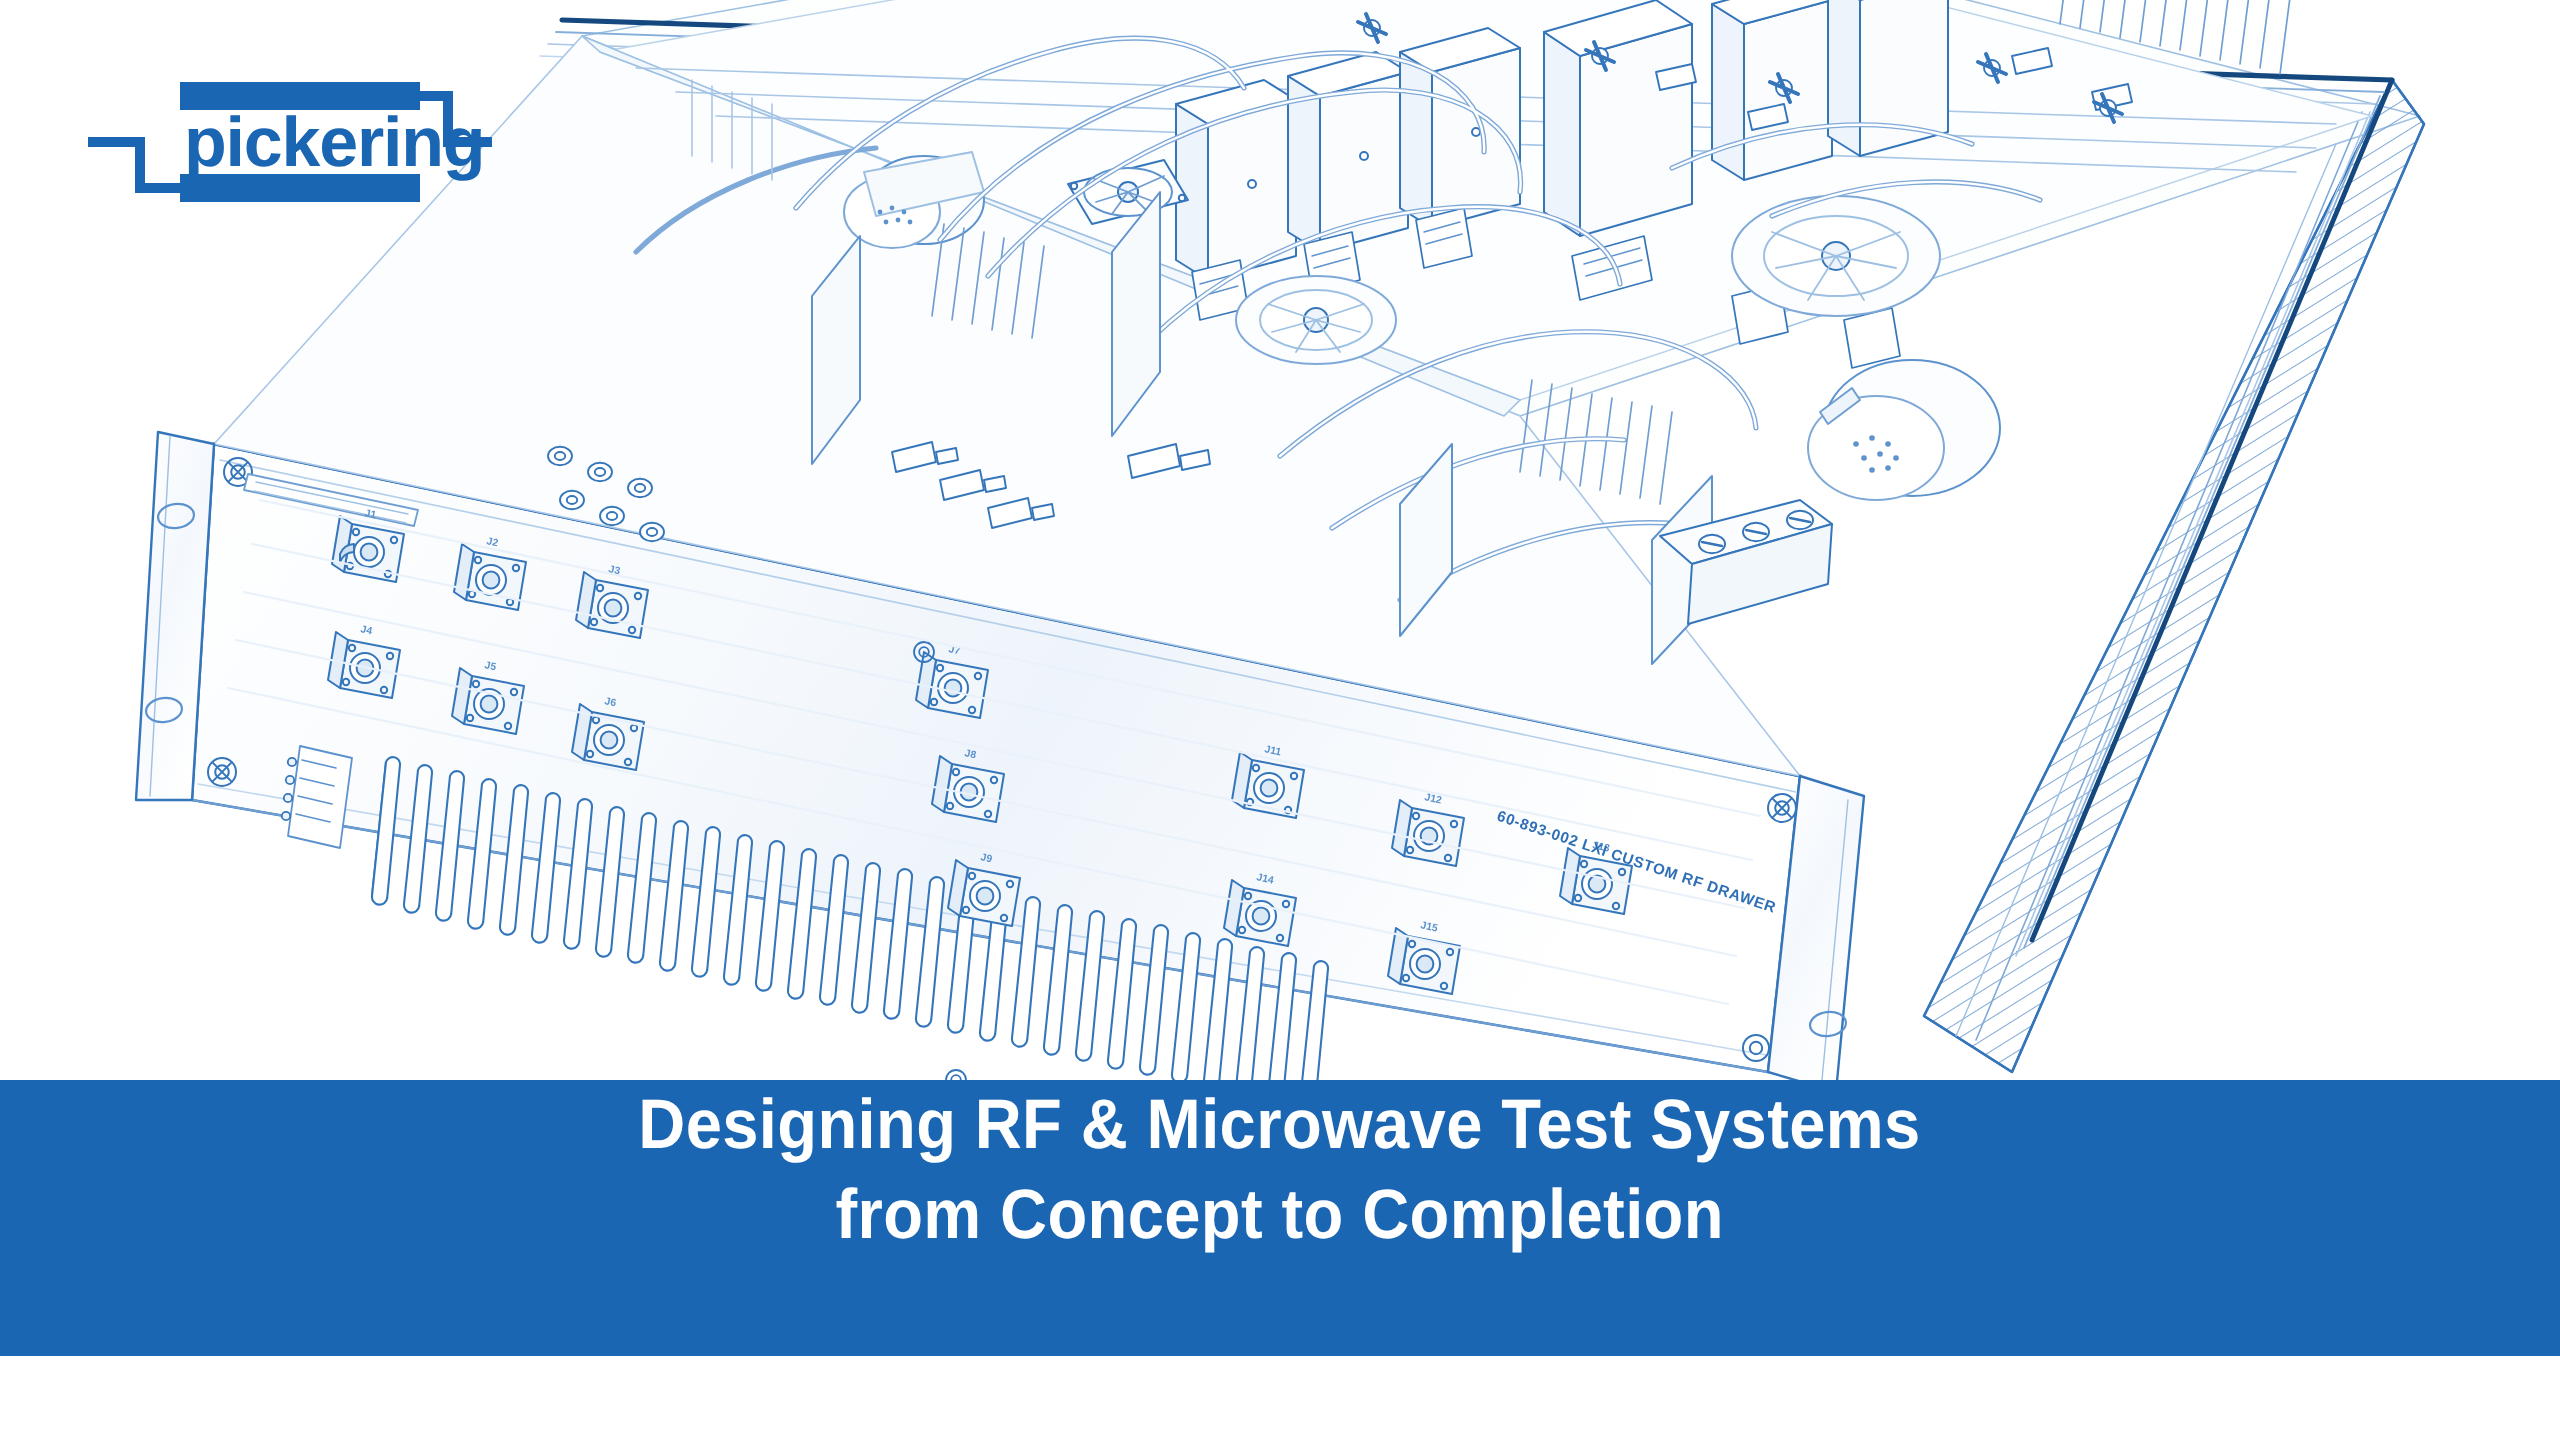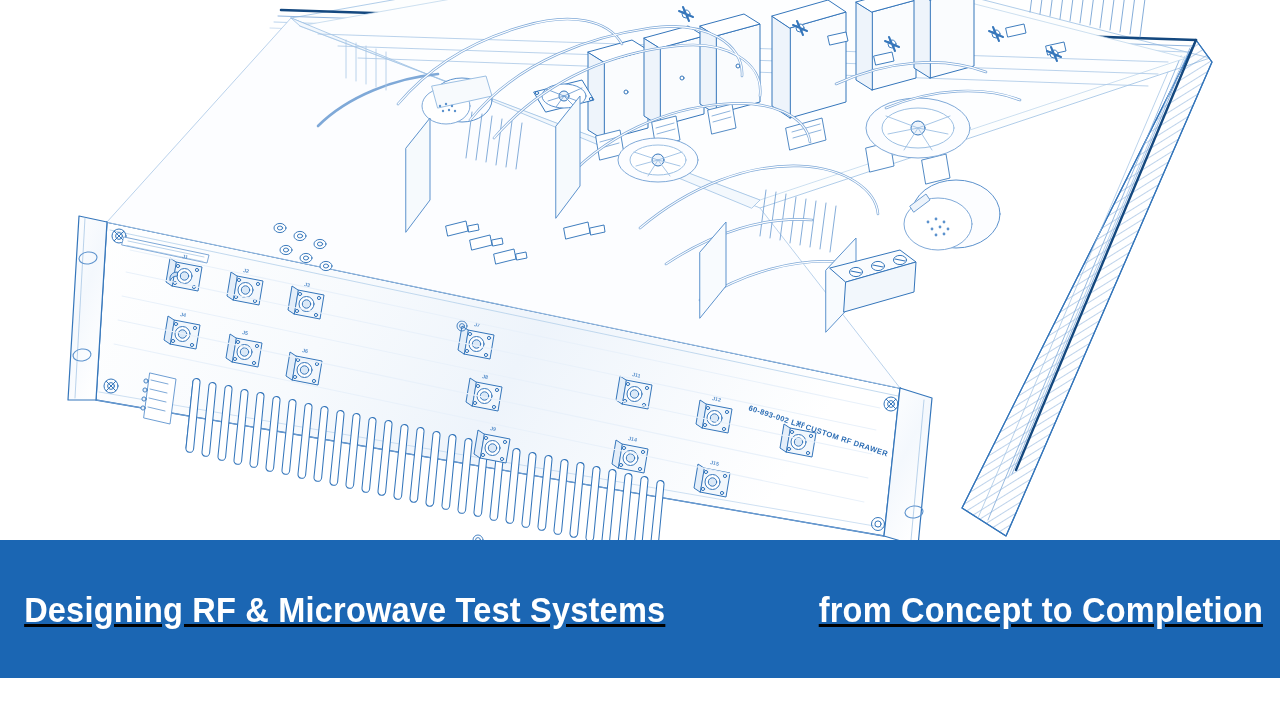--- a/index.html
+++ b/index.html
@@ -17,22 +17,22 @@
     font-weight:700;font-size:35px;letter-spacing:-0.6px;
   }
 
   
   .drawing{position:absolute;left:0;top:0;width:1280px;height:560px;}
   .drawing svg{display:block;width:1280px;height:560px;}
 
   
   .banner{
     position:absolute;left:0;top:540px;width:1280px;height:138px;
-    background:#1b66b3;display:flex;
-    align-items:center;justify-content:space-between;text-decoration:underline;
+    background:#1b66b3;display:flex;flex-direction:column;
+    align-items:center;justify-content:flex-start;
   }
   .banner-line{
     color:#ffffff;font-family:"Liberation Sans", sans-serif;
     font-weight:700;font-size:35px;line-height:45px;
     letter-spacing:0.2px;white-space:nowrap;
     transform:scaleX(0.93);transform-origin:center;
   }
   .footer-white{position:absolute;left:0;top:678px;width:1280px;height:42px;background:#ffffff;}
 </style>
 </head>
@@ -645,20 +645,34 @@
           <path d="M126,272 L876,430"></path>
           <path d="M122,296 L872,454"></path>
           <path d="M118,320 L868,478"></path>
           <path d="M114,344 L864,502"></path>
         </g>
 
       </g>
     </svg>
   </div>
 
+  <div class="logo">
+    <svg viewBox="0 0 222 77" xmlns="http://www.w3.org/2000/svg">
+
+      <rect x="52" y="8" width="120" height="14" fill="#1b66b3"></rect>
+
+      <rect x="52" y="54" width="120" height="14" fill="#1b66b3"></rect>
+
+      <path d="M172,15 L186,15 L186,38 L208,38" fill="none" stroke="#1b66b3" stroke-width="5"></path>
+
+      <path d="M6,38 L32,38 L32,61 L52,61" fill="none" stroke="#1b66b3" stroke-width="5"></path>
+
+      <text id="logo-word" class="logo-word" x="54" y="50" fill="#1b66b3">pickering</text>
+    </svg>
+  </div>
 
   <div class="banner">
     <div class="banner-line">Designing RF &amp; Microwave Test Systems</div>
     <div class="banner-line">from Concept to Completion</div>
   </div>
 
   <div class="footer-white"></div>
 </div>
 
 </body></html>

